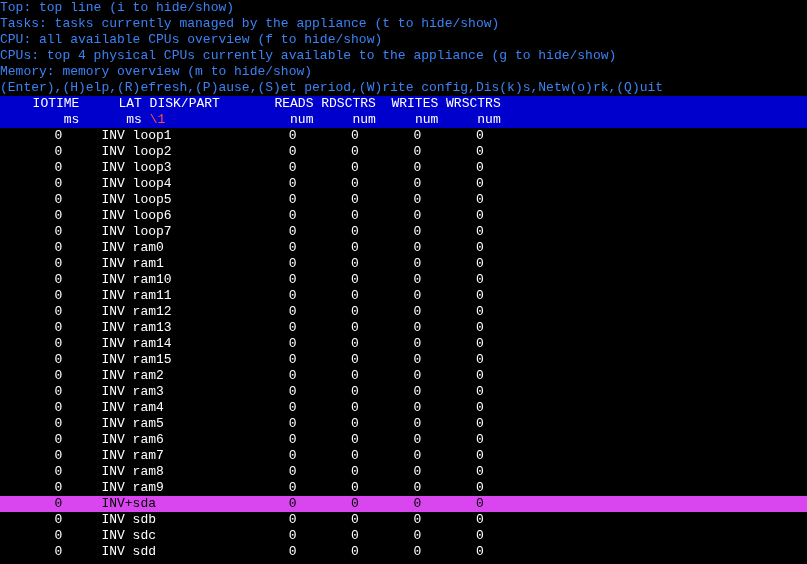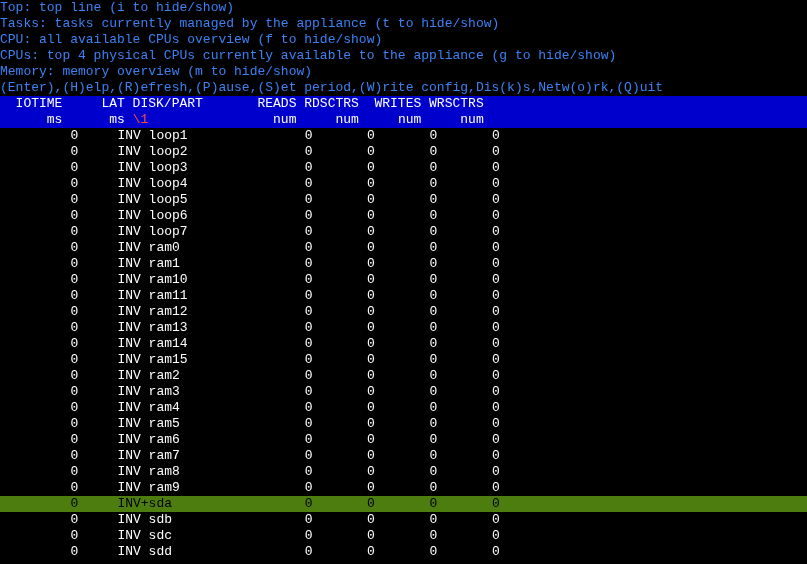--- a/index.html
+++ b/index.html
@@ -1,18 +1,18 @@
 <!DOCTYPE html>
 <html><head>
 <meta charset="utf-8">
 <style>
   html,body{margin:0;padding:0;background:#000;color:#fff;font-family:"Courier New",monospace;font-size:13px;line-height:16px;width:807px;height:564px;overflow:hidden;}
   .screen{white-space:pre;}
   .header-line{color:#3b82f6;}
-  .colhead{background:#0000cd;color:#fff;}
+  .colhead{background:#0000cd;color:#fff;padding-left:17px;}
   .colhead .hl{color:#ff4a4a;}
-  .row{color:#fff;padding-left:16px;}
-  .row.sel{background:#4d7c0f;color:#000;}
+  .row{color:#fff;}
+  .row.sel{background:#d946ef;color:#000;}
   
 </style>
 </head>
 <body>
 <div class="screen" id="screen"><div class="header-line">Top: top line (i to hide/show)</div><div class="header-line">Tasks: tasks currently managed by the appliance (t to hide/show)</div><div class="header-line">CPU: all available CPUs overview (f to hide/show)</div><div class="header-line">CPUs: top 4 physical CPUs currently available to the appliance (g to hide/show)</div><div class="header-line">Memory: memory overview (m to hide/show)</div><div class="header-line">(Enter),(H)elp,(R)efresh,(P)ause,(S)et period,(W)rite config,Dis(k)s,Netw(o)rk,(Q)uit</div><div class="colhead">  IOTIME     LAT DISK/PART       READS RDSCTRS  WRITES WRSCTRS</div><div class="colhead">      ms      ms <span class="hl">\1</span>                num     num     num     num</div><div class="row">       0     INV loop1               0       0       0       0</div><div class="row">       0     INV loop2               0       0       0       0</div><div class="row">       0     INV loop3               0       0       0       0</div><div class="row">       0     INV loop4               0       0       0       0</div><div class="row">       0     INV loop5               0       0       0       0</div><div class="row">       0     INV loop6               0       0       0       0</div><div class="row">       0     INV loop7               0       0       0       0</div><div class="row">       0     INV ram0                0       0       0       0</div><div class="row">       0     INV ram1                0       0       0       0</div><div class="row">       0     INV ram10               0       0       0       0</div><div class="row">       0     INV ram11               0       0       0       0</div><div class="row">       0     INV ram12               0       0       0       0</div><div class="row">       0     INV ram13               0       0       0       0</div><div class="row">       0     INV ram14               0       0       0       0</div><div class="row">       0     INV ram15               0       0       0       0</div><div class="row">       0     INV ram2                0       0       0       0</div><div class="row">       0     INV ram3                0       0       0       0</div><div class="row">       0     INV ram4                0       0       0       0</div><div class="row">       0     INV ram5                0       0       0       0</div><div class="row">       0     INV ram6                0       0       0       0</div><div class="row">       0     INV ram7                0       0       0       0</div><div class="row">       0     INV ram8                0       0       0       0</div><div class="row">       0     INV ram9                0       0       0       0</div><div class="row sel">       0     INV+sda                 0       0       0       0</div><div class="row">       0     INV sdb                 0       0       0       0</div><div class="row">       0     INV sdc                 0       0       0       0</div><div class="row">       0     INV sdd                 0       0       0       0</div></div>
 
 </body></html>

